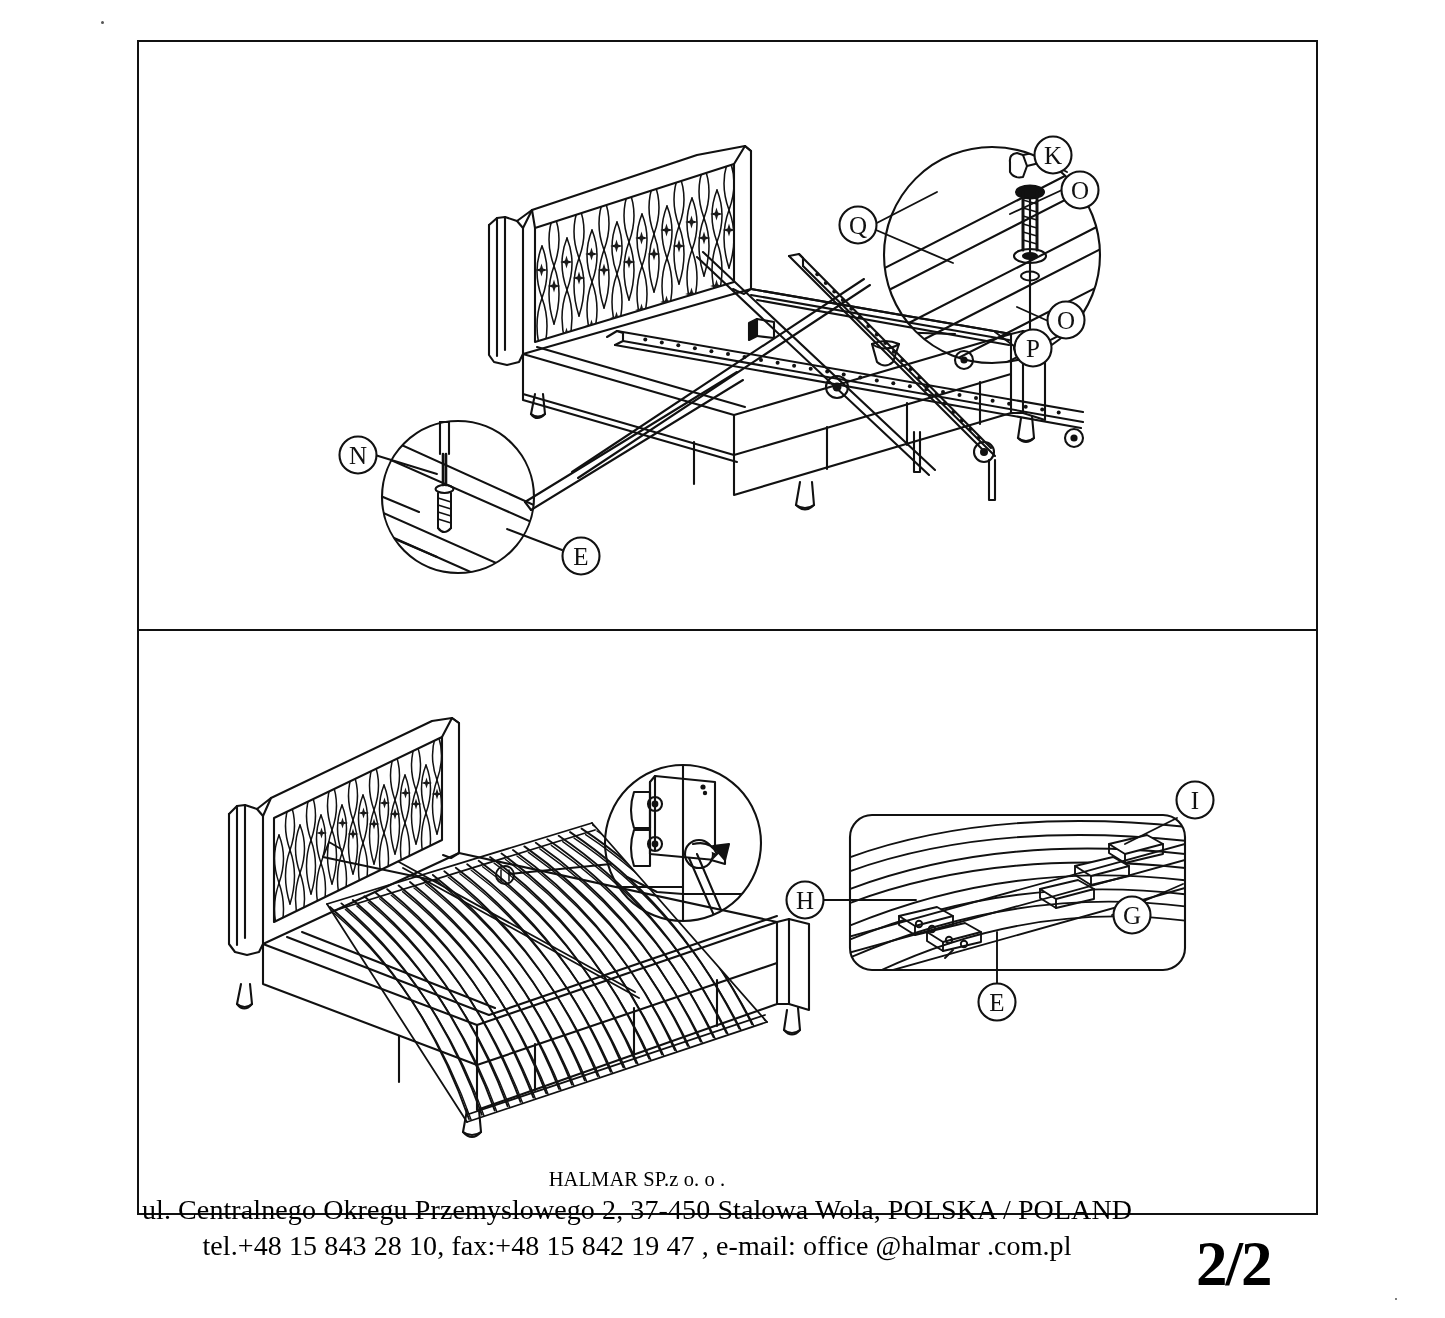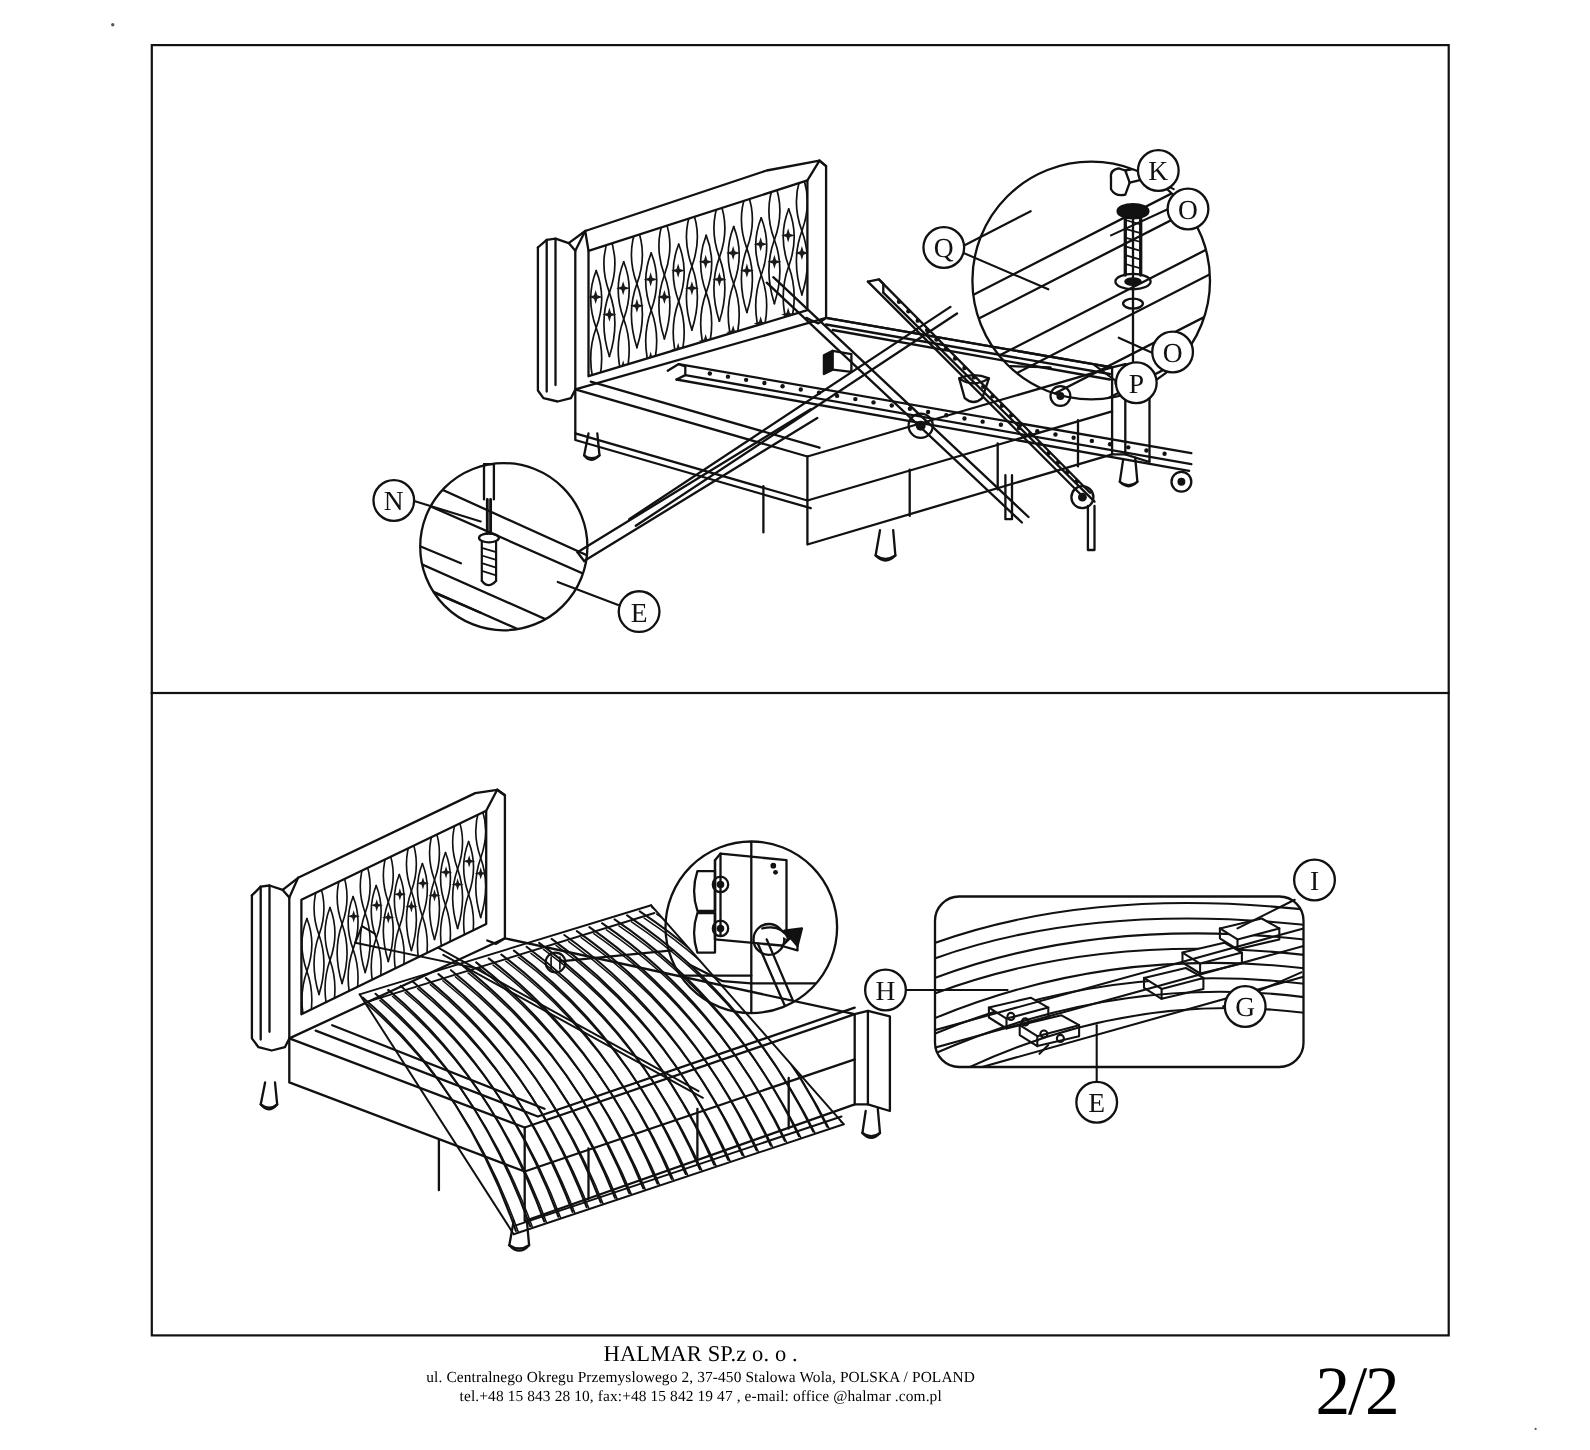--- a/index.html
+++ b/index.html
@@ -7,26 +7,26 @@
        font-family:"Liberation Serif", serif;color:#000;}
   #root{position:absolute;inset:0;}
   svg{display:block;}
   .frame{position:absolute;left:137px;top:40px;width:1181px;height:1175px;
          border:2.5px solid #111;box-sizing:border-box;background:#fff;}
   .divider{position:absolute;left:137px;top:629px;width:1181px;height:0;
            border-top:2.5px solid #111;}
   .panel{position:absolute;}
   #panel-top{left:137px;top:42px;width:1181px;height:587px;}
   #panel-bottom{left:137px;top:632px;width:1181px;height:583px;}
-  .footer{position:absolute;left:137px;top:1218px;width:1000px;text-align:center;
+  .footer{position:absolute;left:137px;top:1166px;width:1000px;text-align:center;
           line-height:1.28;}
-  .footer div{font-size:14px;letter-spacing:0.1px;white-space:nowrap;}
+  .footer div{font-size:28px;letter-spacing:0.1px;white-space:nowrap;}
   .footer .f1{font-size:20.5px;}
   .pagenum{position:absolute;left:1196px;top:1228px;font-size:63px;
-           font-weight:400;letter-spacing:-2px;font-family:"Liberation Serif",serif;}
+           font-weight:700;letter-spacing:-2px;font-family:"Liberation Serif",serif;}
   .speck{position:absolute;width:3px;height:3px;background:#555;border-radius:50%;}
   #speck-tl{left:101px;top:21px;}
   #speck-br{left:1395px;top:1298px;width:2px;height:2px;}
   .lbl-text{font-family:"Liberation Serif",serif;font-size:25px;}
 </style>
 </head>
 <body>
 
 <div id="root">
 

